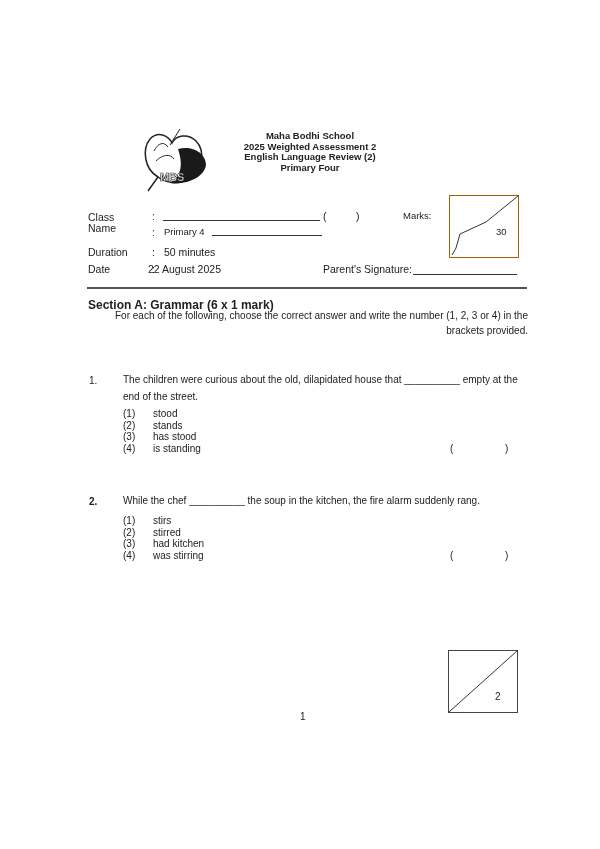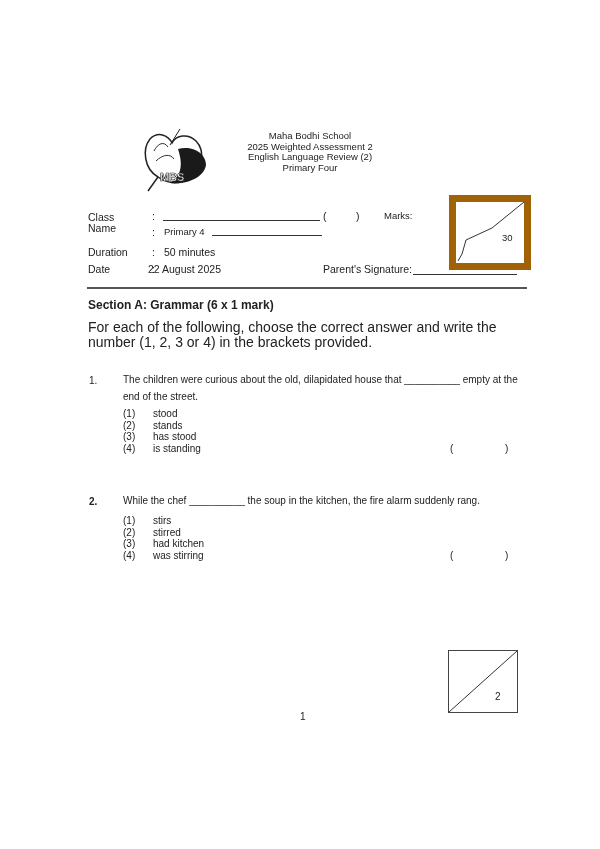--- a/index.html
+++ b/index.html
@@ -1,29 +1,29 @@
 <!DOCTYPE html>
 <html><head>
 <meta charset="utf-8">
 <style>
   html, body { margin: 0; padding: 0; background: #ffffff; }
   body { width: 600px; height: 849px; position: relative; overflow: hidden;
          font-family: "Liberation Sans", sans-serif; color: #222; }
   .abs { position: absolute; }
   .hdr { left: 240px; top: 131px; width: 140px; text-align: center; font-size: 9.5px;
-         font-weight: normal; line-height: 10.5px; color: #222; }
+         font-weight: bold; line-height: 10.5px; color: #222; }
   .logo { left: 140px; top: 127px; width: 75px; height: 70px; }
   .lbl { font-size: 10.5px; color: #222; }
   .colon { font-size: 10.5px; }
   .val { font-size: 10.5px; }
   .uline { border-bottom: 1px solid #333; height: 0; }
-  .marksbox { left: 449px; top: 195px; width: 68px; height: 61px; border: 7px solid #a16207; }
+  .marksbox { left: 449px; top: 195px; width: 68px; height: 61px; border: 1px solid #a16207; }
   .rule { left: 87px; top: 287px; width: 440px; height: 2px; background: #555; }
   .sec { left: 88px; top: 298px; font-size: 12px; font-weight: bold; }
-  .instr { left: 88px; top: 320px; width: 440px; font-size: 14px; line-height: 15px; }
+  .instr { left: 88px; top: 308px; width: 440px; font-size: 10px; line-height: 15px; text-align: right; }
   .qnum { font-size: 10px; font-weight: normal; }
   .qtext { font-size: 10px; line-height: 17px; width: 400px; }
   .opt { font-size: 10px; line-height: 11.5px; }
   .opt .n { display: inline-block; width: 30px; }
   .bracket { font-size: 10px; }
   .box2 { left: 448px; top: 650px; width: 68px; height: 61px; border: 1px solid #444; }
   .pageno { left: 300px; top: 711px; font-size: 10px; }
 </style>
 </head>
 <body>
@@ -45,21 +45,21 @@
   <div>English Language Review (2)</div>
   <div>Primary Four</div>
 </div>
 
 <div class="abs lbl" style="left:88px; top:210px;margin-top:12px;">Name</div>
 <div class="abs colon" style="left:152px; top:210px;">:</div>
 <div class="abs uline" style="left:163px; top:220px; width:157px;"></div>
 <div class="abs val" style="left:323px; top:210px;">(</div>
 <div class="abs val" style="left:356px; top:210px;">)</div>
 <div class="abs val" style="left:345px; top:210px; width:1px;"></div>
-<div class="abs lbl" style="left:384px; top:210px; font-size:9.5px;text-align:center;">Marks:</div>
+<div class="abs lbl" style="left:403px; top:210px; font-size:9.5px;text-align:center;">Marks:</div>
 
 <div class="abs lbl" style="left:88px; top:211px;">Class</div>
 <div class="abs colon" style="left:152px; top:226px;">:</div>
 <div class="abs val" style="left:164px; top:226px; font-size:9.5px;">Primary 4</div>
 <div class="abs uline" style="left:212px; top:235px; width:110px;"></div>
 
 <div class="abs lbl" style="left:88px; top:246px;">Duration</div>
 <div class="abs colon" style="left:152px; top:246px;">:</div>
 <div class="abs val" style="left:164px; top:246px;">50 minutes</div>
 

